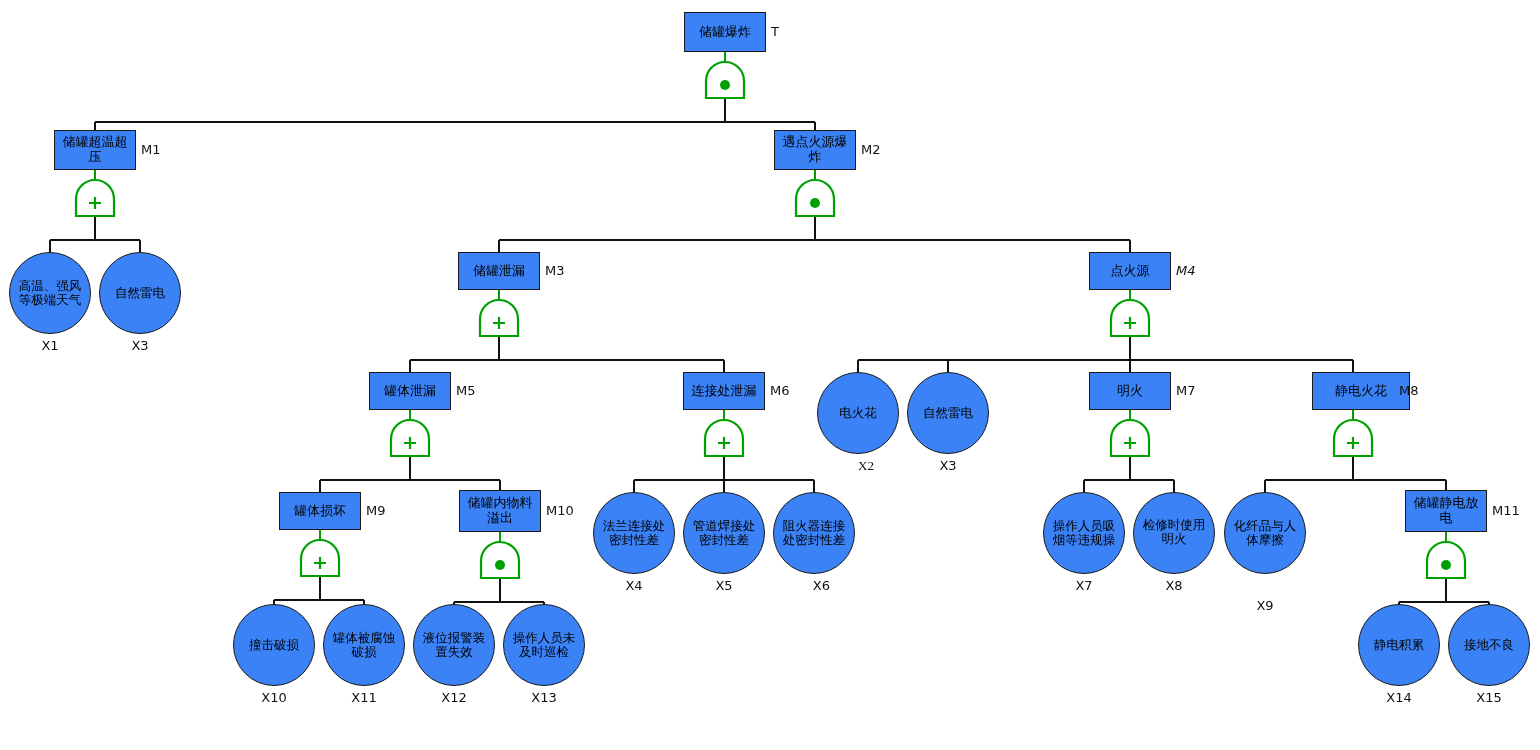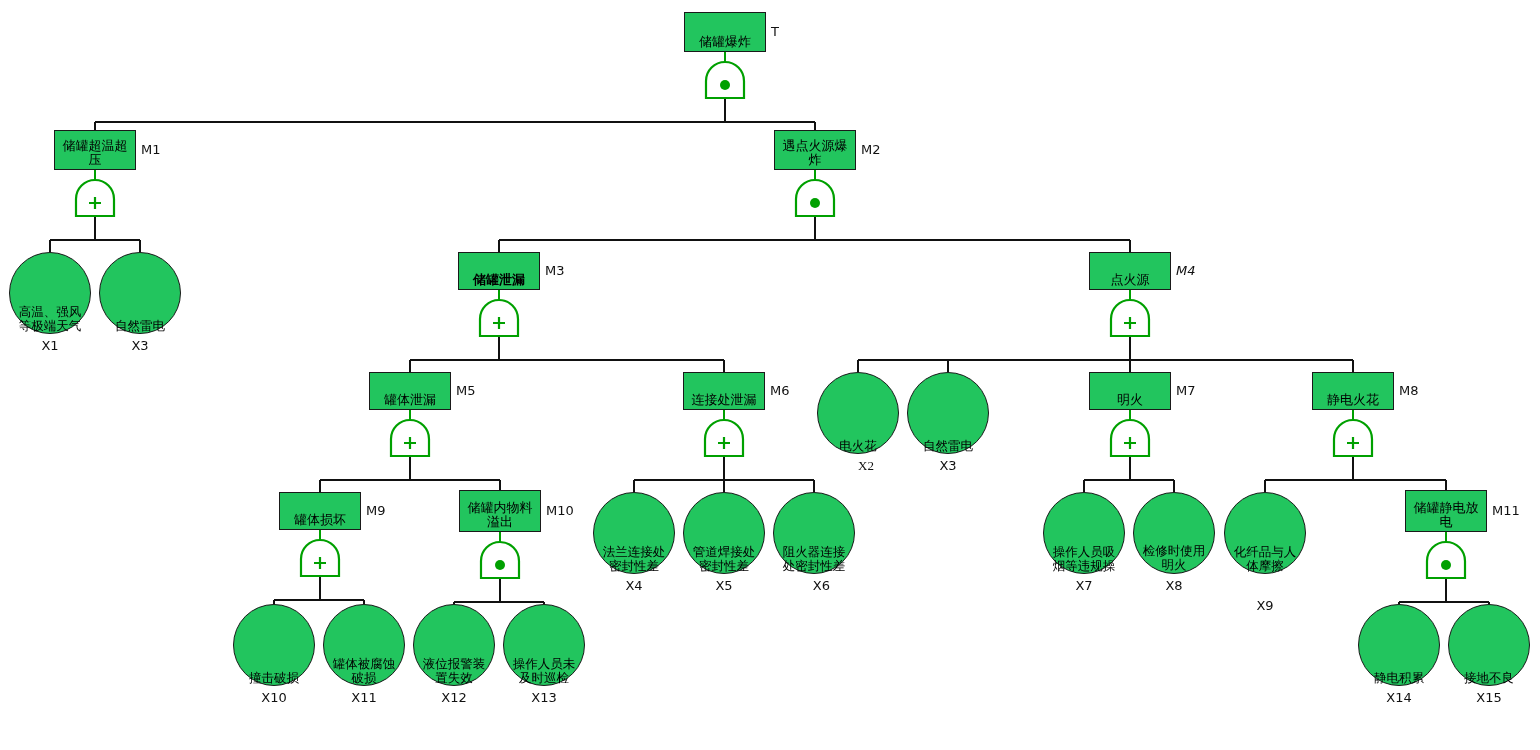--- a/index.html
+++ b/index.html
@@ -22,24 +22,24 @@
     position: absolute;
     left: 0;
     top: 0;
     width: 1540px;
     height: 750px;
   }
   .node {
     position: absolute;
     box-sizing: border-box;
     display: flex;
-    align-items: flex-end;
+    align-items: center;
     justify-content: center;
     text-align: center;
-    background: #22c55e;
+    background: #3b82f6;
     color: #000000;
     line-height: 1.12;
     letter-spacing: 0px;
   }
   .node.rect {
     border: 1.6px solid #1a1a1a;
     font-size: 13px;
     padding: 1px 2px;
   }
   .node.circ {
@@ -226,41 +226,41 @@
       </div>
       <div class="tag" style="left: 771px; top: 24px;">T</div>
       <div class="node rect" style="left: 54px; top: 130px; width: 82px; height: 40px;">
         <span class="txt">储罐超温超压</span>
       </div>
       <div class="tag" style="left: 141px; top: 142px;">M1</div>
       <div class="node rect" style="left: 774px; top: 130px; width: 82px; height: 40px;">
         <span class="txt">遇点火源爆炸</span>
       </div>
       <div class="tag" style="left: 861px; top: 142px;">M2</div>
-      <div class="node rect" style="left: 458px; top: 252px; width: 82px; height: 38px; font-weight: bold;">
+      <div class="node rect" style="left: 458px; top: 252px; width: 82px; height: 38px;">
         <span class="txt">储罐泄漏</span>
       </div>
       <div class="tag" style="left: 545px; top: 263px;">M3</div>
       <div class="node rect" style="left: 1089px; top: 252px; width: 82px; height: 38px;">
         <span class="txt">点火源</span>
       </div>
       <div class="tag" style="left: 1176px; top: 263px; font-style: italic;">M4</div>
       <div class="node rect" style="left: 369px; top: 372px; width: 82px; height: 38px;">
         <span class="txt">罐体泄漏</span>
       </div>
       <div class="tag" style="left: 456px; top: 383px;">M5</div>
       <div class="node rect" style="left: 683px; top: 372px; width: 82px; height: 38px;">
         <span class="txt">连接处泄漏</span>
       </div>
       <div class="tag" style="left: 770px; top: 383px;">M6</div>
       <div class="node rect" style="left: 1089px; top: 372px; width: 82px; height: 38px;">
         <span class="txt">明火</span>
       </div>
       <div class="tag" style="left: 1176px; top: 383px;">M7</div>
-      <div class="node rect" style="left: 1312px; top: 372px; width: 82px; height: 38px;">
+      <div class="node rect" style="left: 1312px; top: 372px; width: 98px; height: 38px;">
         <span class="txt">静电火花</span>
       </div>
       <div class="tag" style="left: 1399px; top: 383px;">M8</div>
       <div class="node rect" style="left: 279px; top: 492px; width: 82px; height: 38px;">
         <span class="txt">罐体损坏</span>
       </div>
       <div class="tag" style="left: 366px; top: 503px;">M9</div>
       <div class="node rect" style="left: 459px; top: 490px; width: 82px; height: 42px;">
         <span class="txt">储罐内物料溢出</span>
       </div>

